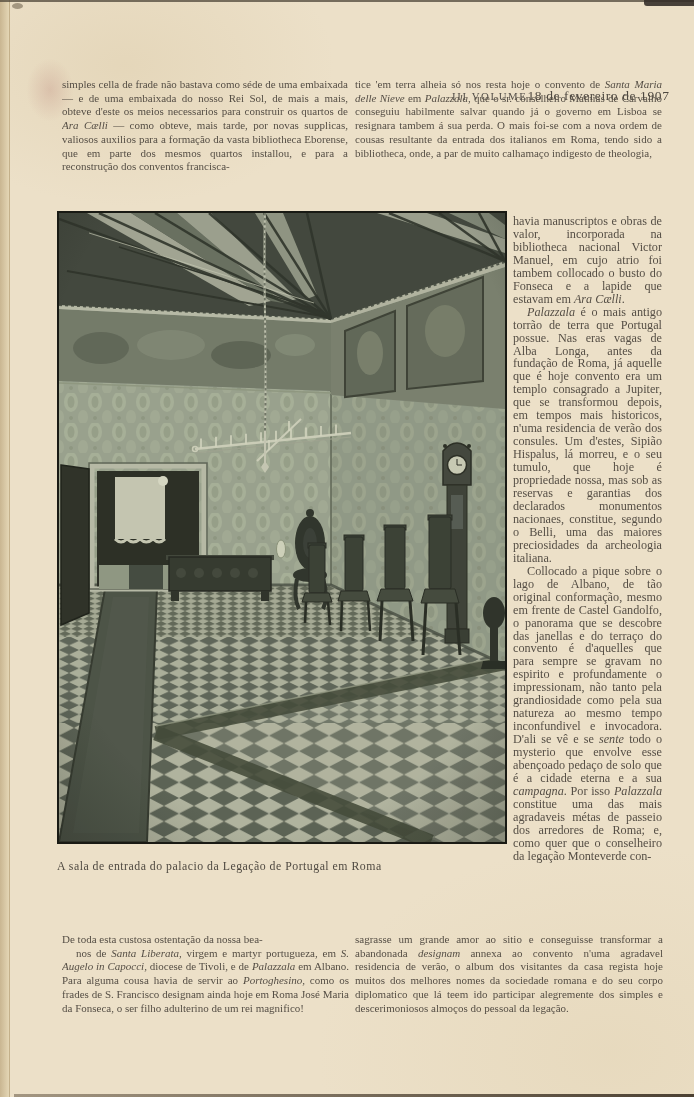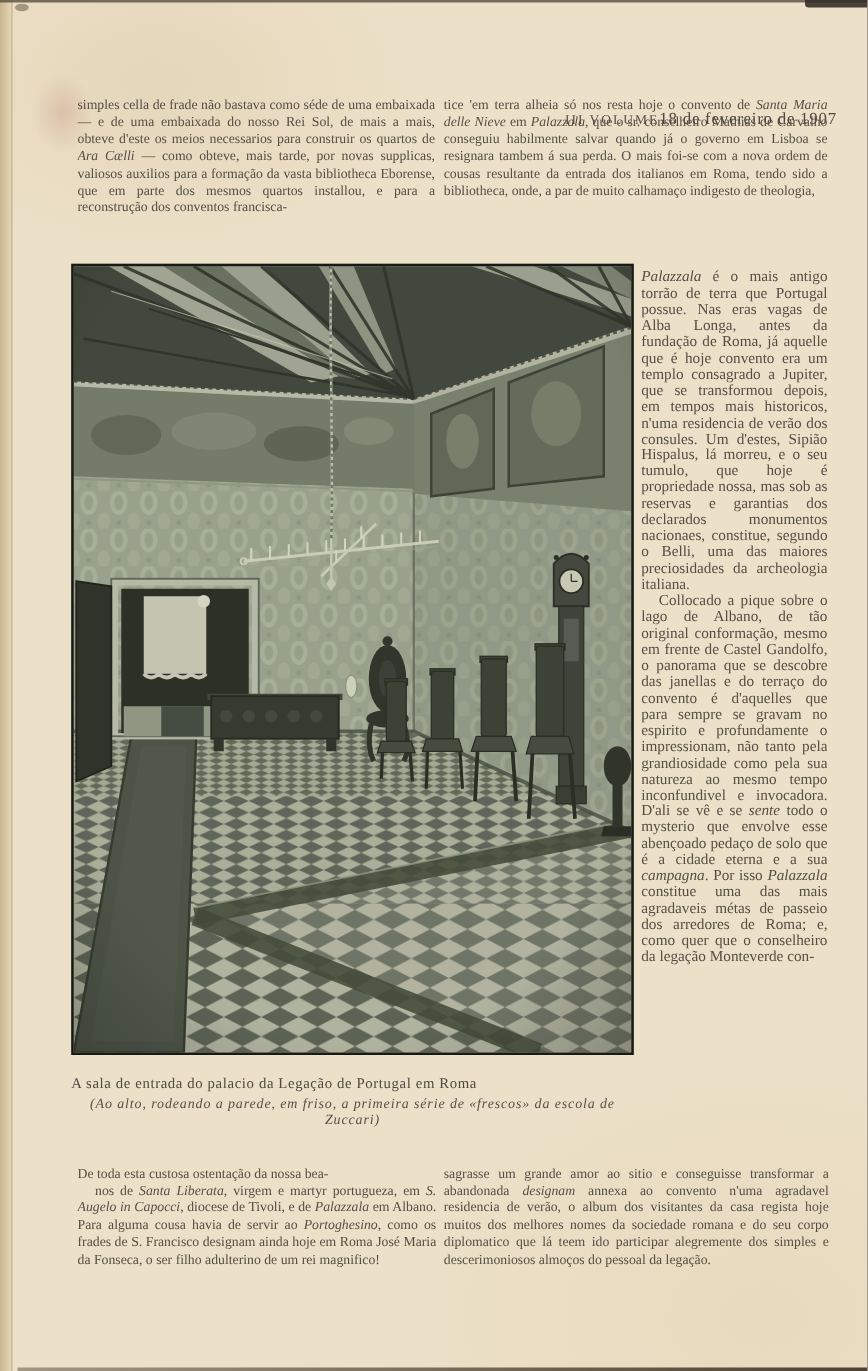--- a/index.html
+++ b/index.html
@@ -268,27 +268,27 @@
         <line x1="206" y1="218" x2="206" y2="250" stroke="#c2c5b1" stroke-width="2"></line>
         <polygon points="206,248 210,254 206,260 202,254" fill="#c2c5b1"></polygon>
       </g>
 
       <rect x="0" y="0" width="446" height="629" fill="url(#vig)"></rect>
       <rect x="0" y="0" width="446" height="629" fill="#ead9b6" opacity="0.05"></rect>
     </svg>
   </div>
 
   <div class="txt side" style="left:513px;top:215px;width:149px;height:714px;">
+    <p>havia manuscriptos e obras de valor, incorporada na bibliotheca nacional Victor Manuel, em cujo atrio foi tambem collocado o busto do Fonseca e a lapide que estavam em <i>Ara Cælli</i>.</p>
     <p><i>Palazzala</i> é o mais antigo torrão de terra que Portugal possue. Nas eras vagas de Alba Longa, antes da fundação de Roma, já aquelle que é hoje convento era um templo consagrado a Jupiter, que se transformou depois, em tempos mais historicos, n'uma residencia de verão dos consules. Um d'estes, Sipião Hispalus, lá morreu, e o seu tumulo, que hoje é propriedade nossa, mas sob as reservas e garantias dos declarados monumentos nacionaes, constitue, segundo o Belli, uma das maiores preciosidades da archeologia italiana.</p>
     <p>Collocado a pique sobre o lago de Albano, de tão original conformação, mesmo em frente de Castel Gandolfo, o panorama que se descobre das janellas e do terraço do convento é d'aquelles que para sempre se gravam no espirito e profundamente o impressionam, não tanto pela grandiosidade como pela sua natureza ao mesmo tempo inconfundivel e invocadora. D'ali se vê e se <i>sente</i> todo o mysterio que envolve esse abençoado pedaço de solo que é a cidade eterna e a sua <i>campagna</i>. Por isso <i>Palazzala</i> constitue uma das mais agradaveis métas de passeio dos arredores de Roma; e, como quer que o conselheiro da legação Monteverde con-</p>
   </div>
 
   <div class="caption">
     <div class="caption-title">A sala de entrada do palacio da Legação de Portugal em Roma</div>
-    <div class="caption-sub">(Ao alto, rodeando a parede, em friso, a primeira série de «frescos» da escola de Zuccari)</div>
   </div>
 
   <div class="txt" style="left:62px;top:933px;width:287px;height:105px;">
     <p>De toda esta custosa ostentação da nossa bea-</p>
     <p>nos de <i>Santa Liberata</i>, virgem e martyr portugueza, em <i>S. Augelo in Capocci</i>, diocese de Tivoli, e de <i>Palazzala</i> em Albano. Para alguma cousa havia de servir ao <i>Portoghesino</i>, como os frades de S. Francisco designam ainda hoje em Roma José Maria da Fonseca, o ser filho adulterino de um rei magnifico!</p>
   </div>
   <div class="txt" style="left:355px;top:933px;width:308px;height:100px;">
     <p>sagrasse um grande amor ao sitio e conseguisse transformar a abandonada <i>designam</i> annexa ao convento n'uma agradavel residencia de verão, o album dos visitantes da casa regista hoje muitos dos melhores nomes da sociedade romana e do seu corpo diplomatico que lá teem ido participar alegremente dos simples e descerimoniosos almoços do pessoal da legação.</p>
   </div>
 

